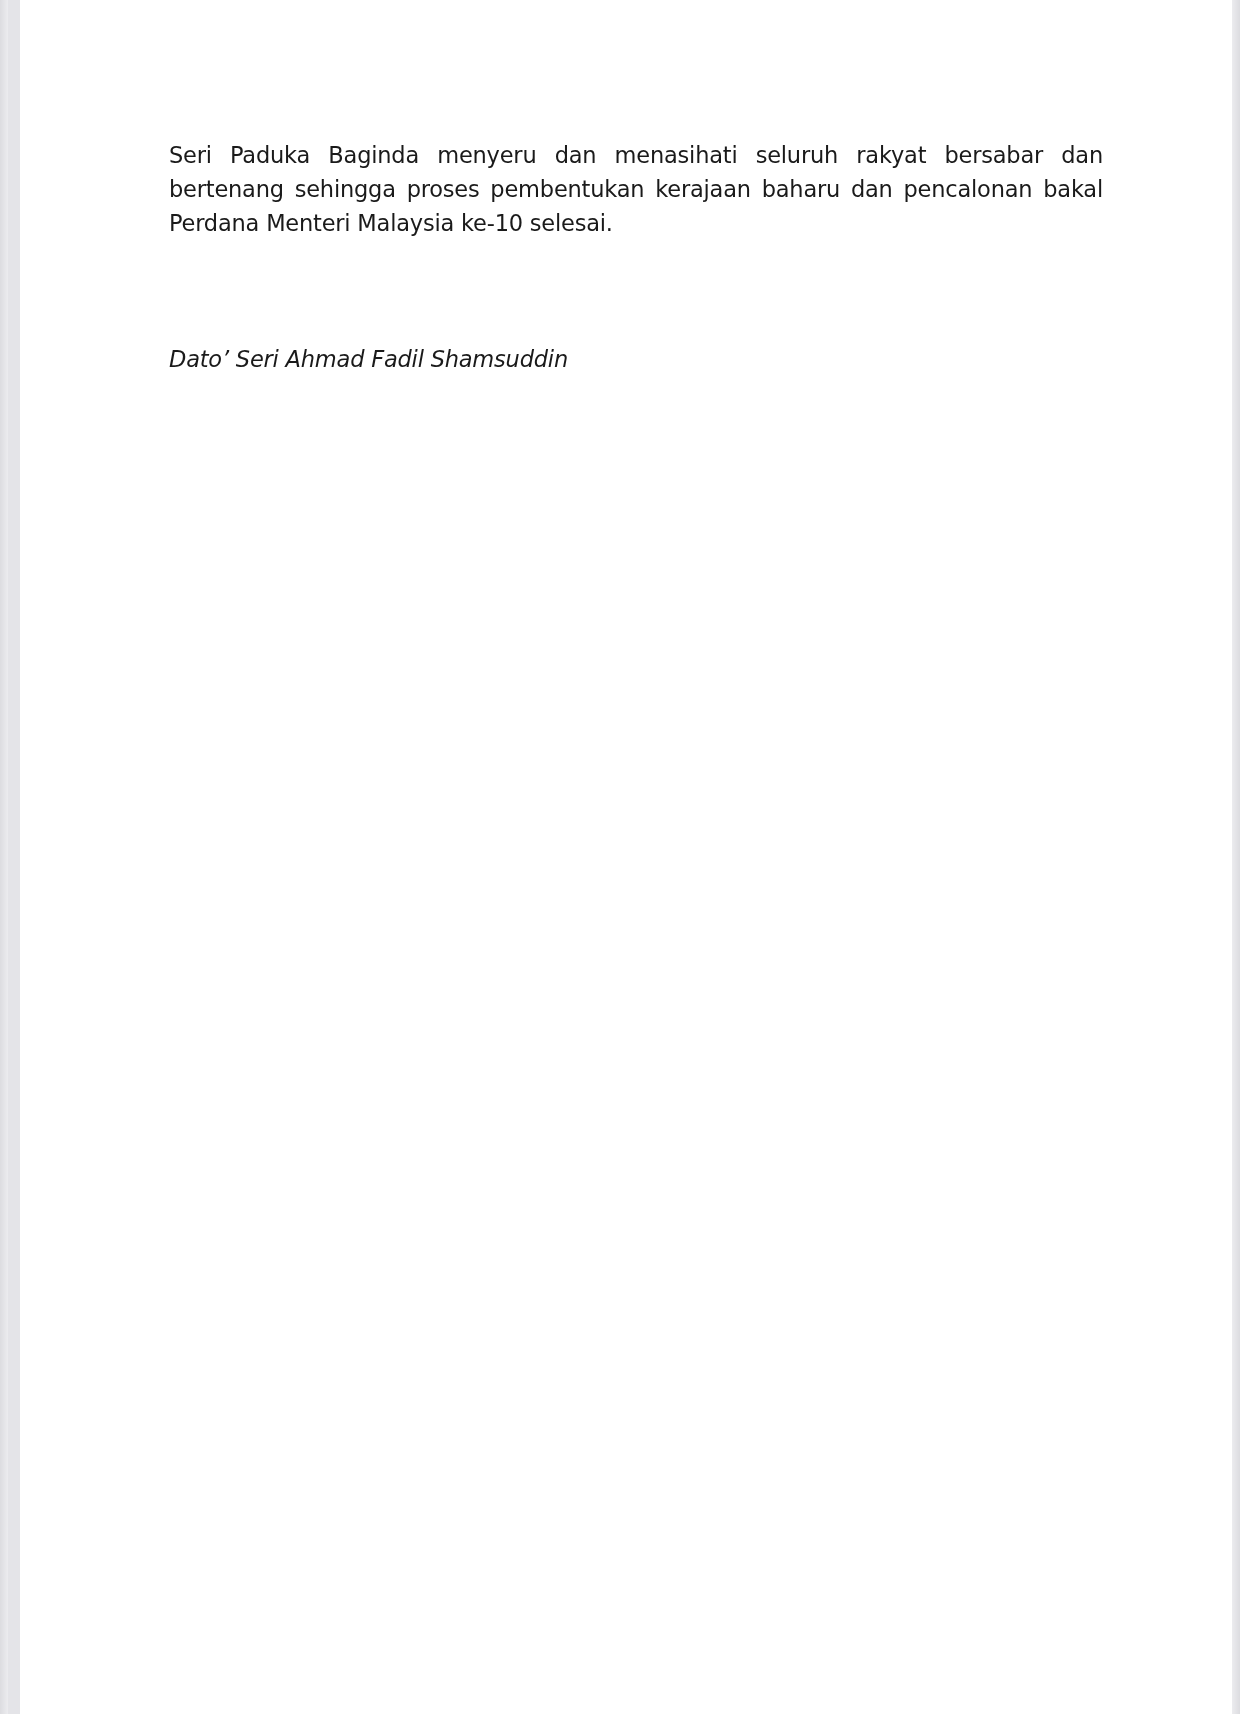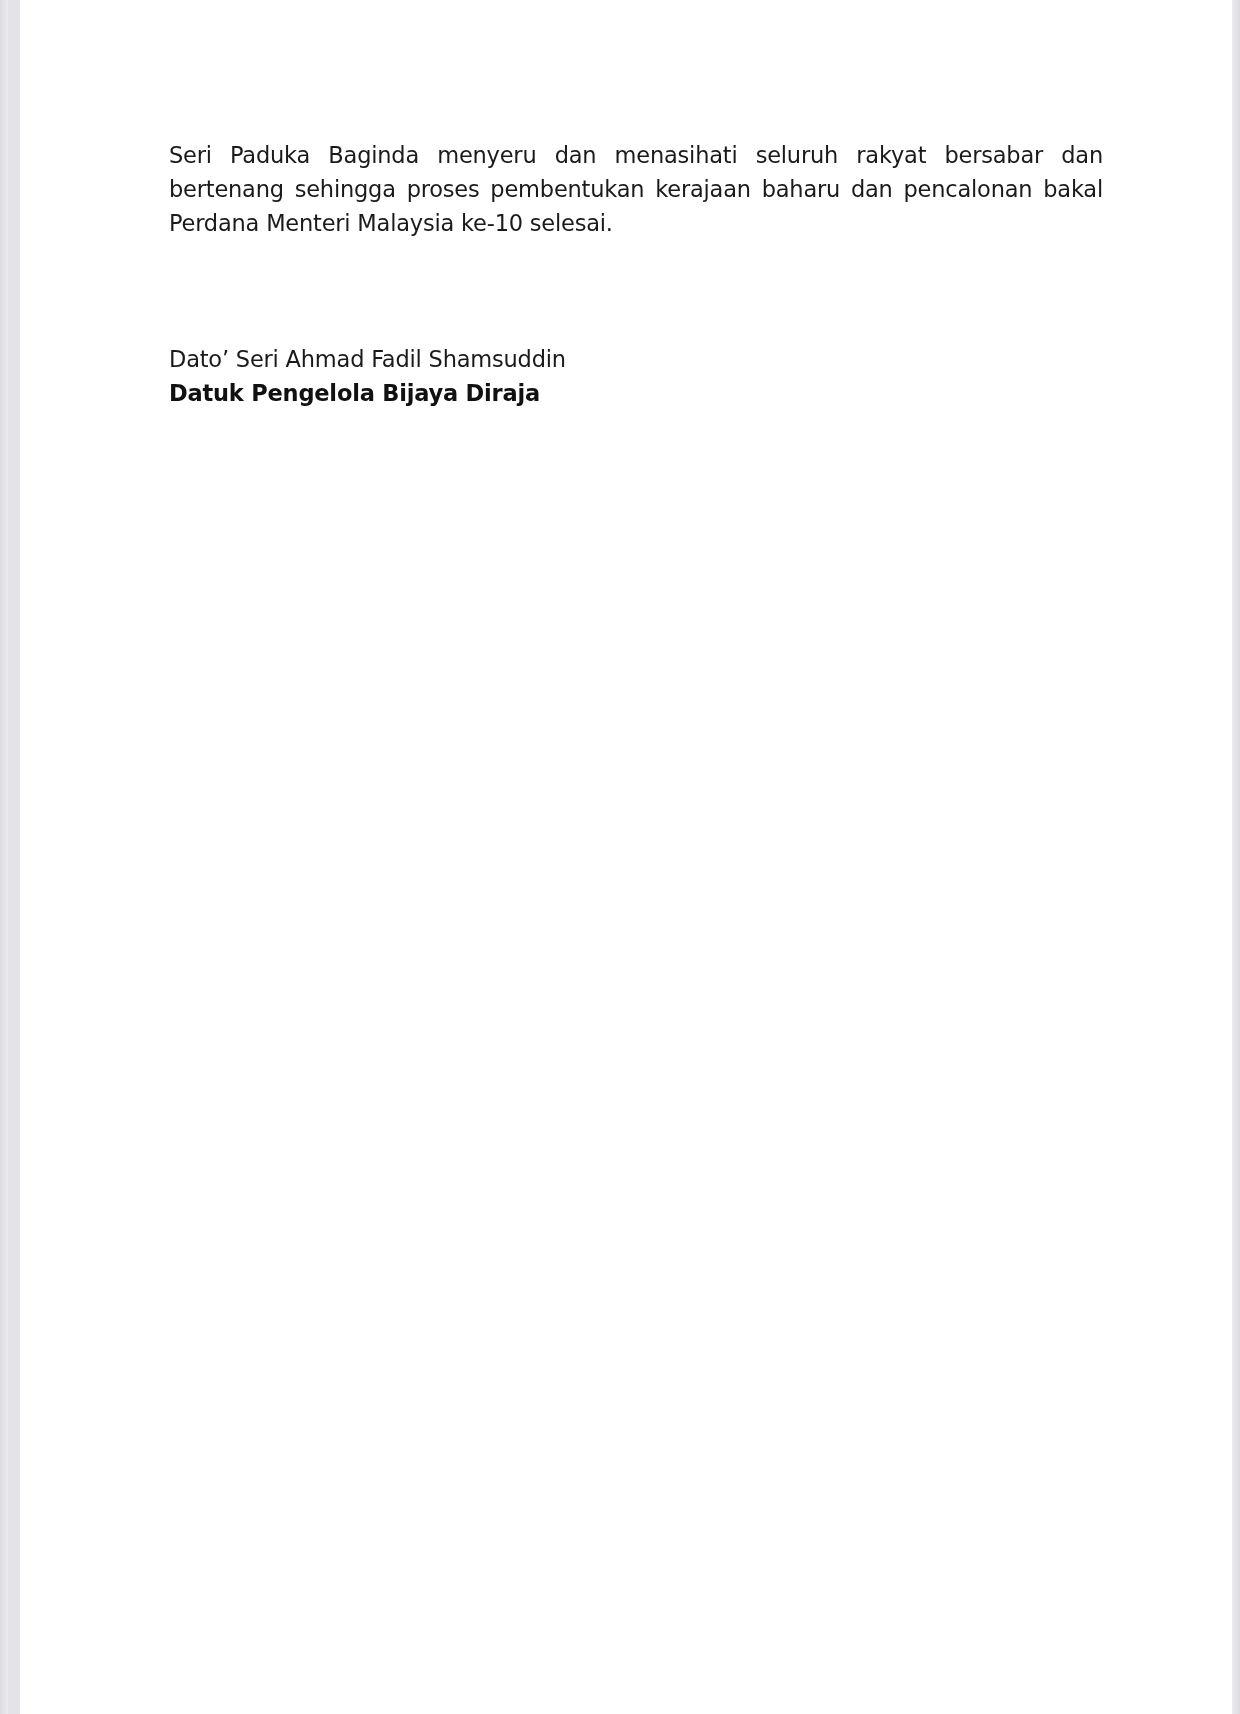--- a/index.html
+++ b/index.html
@@ -44,36 +44,36 @@
       margin: 0;
       text-align: justify;
       text-align-last: left;
     }
     .para + .para {
       margin-top: 34px;
     }
     .signature {
       margin-top: 102px;
       line-height: 34px;
+      font-style: italic;
     }
     .sig-line {
       display: block;
       white-space: nowrap;
     }
     .sig-bold {
       font-weight: bold;
       color: #111111;
     }
   </style>
 </head>
 <body>
 
 <div class="edge-left"></div>
 <div class="page">
   <div class="content">
     <p class="para">Seri Paduka Baginda menyeru dan menasihati seluruh rakyat bersabar dan bertenang sehingga proses pembentukan kerajaan baharu dan pencalonan bakal Perdana Menteri Malaysia ke-10 selesai.</p>
     <div class="signature">
       <span class="sig-line">Dato’ Seri Ahmad Fadil Shamsuddin</span>
-      <span class="sig-line sig-bold">Datuk Pengelola Bijaya Diraja</span>
     </div>
   </div>
 </div>
 <div class="edge-right"></div>
 
 </body></html>

